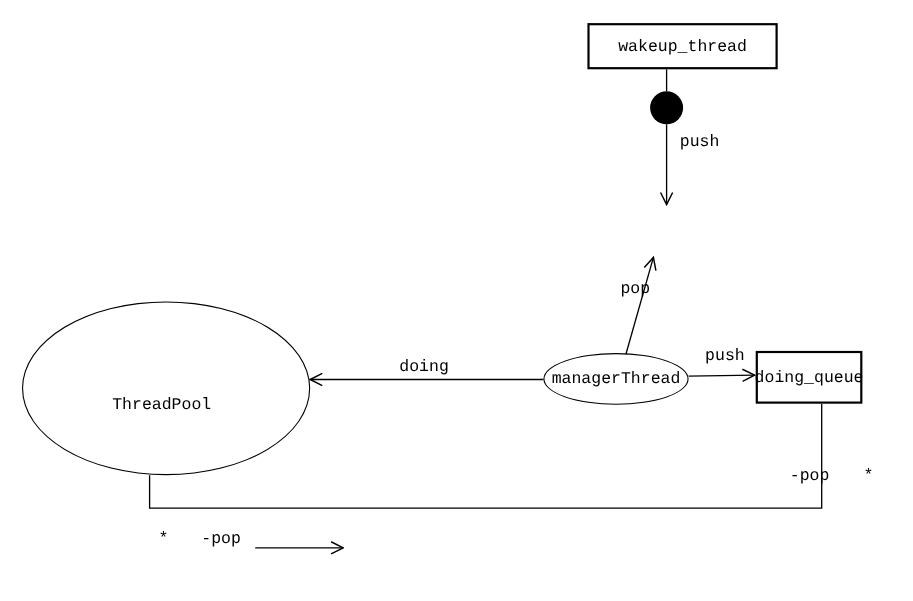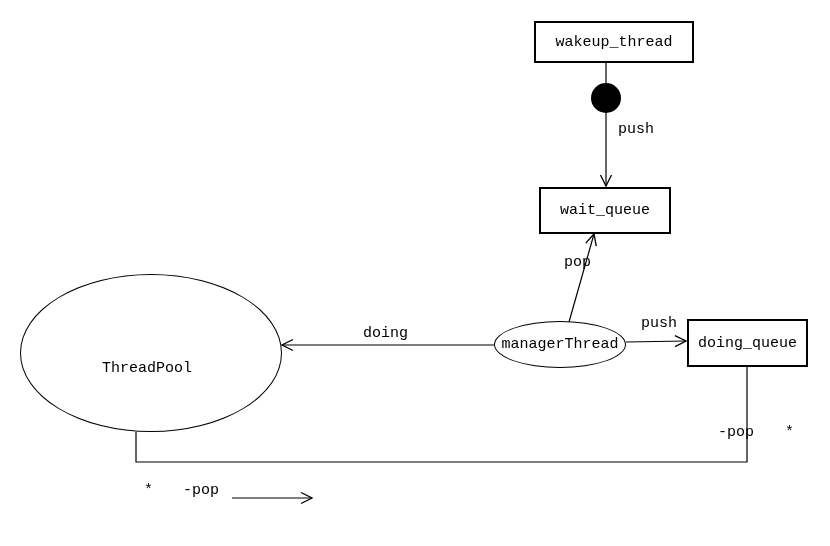--- a/index.html
+++ b/index.html
@@ -56,35 +56,32 @@
     stroke: #000;
     stroke-width: 1.2;
     fill: none;
   }
 </style>
 </head>
 <body>
 
 <div class="canvas">
 
-  <div class="node rect" style="left:534px; top:21px; width:160px; height:42px;">
+  <div class="node rect" style="left:534px; top:21px; width:173px; height:42px;">
     <span>wakeup_thread</span>
   </div>
 
   <div class="node solid-circle" style="left:591px; top:83px; width:30px; height:30px;"></div>
 
-  <div class="node rect" style="left:539px; top:187px; width:132px; height:47px;">
-    <span>wait_queue</span>
-  </div>
 
   <div class="node ellipse" style="left:494px; top:321px; width:132px; height:47px;text-align:center;">
     <span>managerThread</span>
   </div>
 
-  <div class="node rect" style="left:687px; top:319px; width:121px; height:48px;">
+  <div class="node rect" style="left:687px; top:319px; width:97px; height:48px;">
     <span>doing_queue</span>
   </div>
 
   <div class="node ellipse" style="left:20px; top:274px; width:262px; height:158px;">
   </div>
   <div class="label" style="left:102px; top:360px;">ThreadPool</div>
 
 
   <div class="label" style="left:618px; top:121px;">push</div>
   <div class="label" style="left:564px; top:254px;">pop</div>

